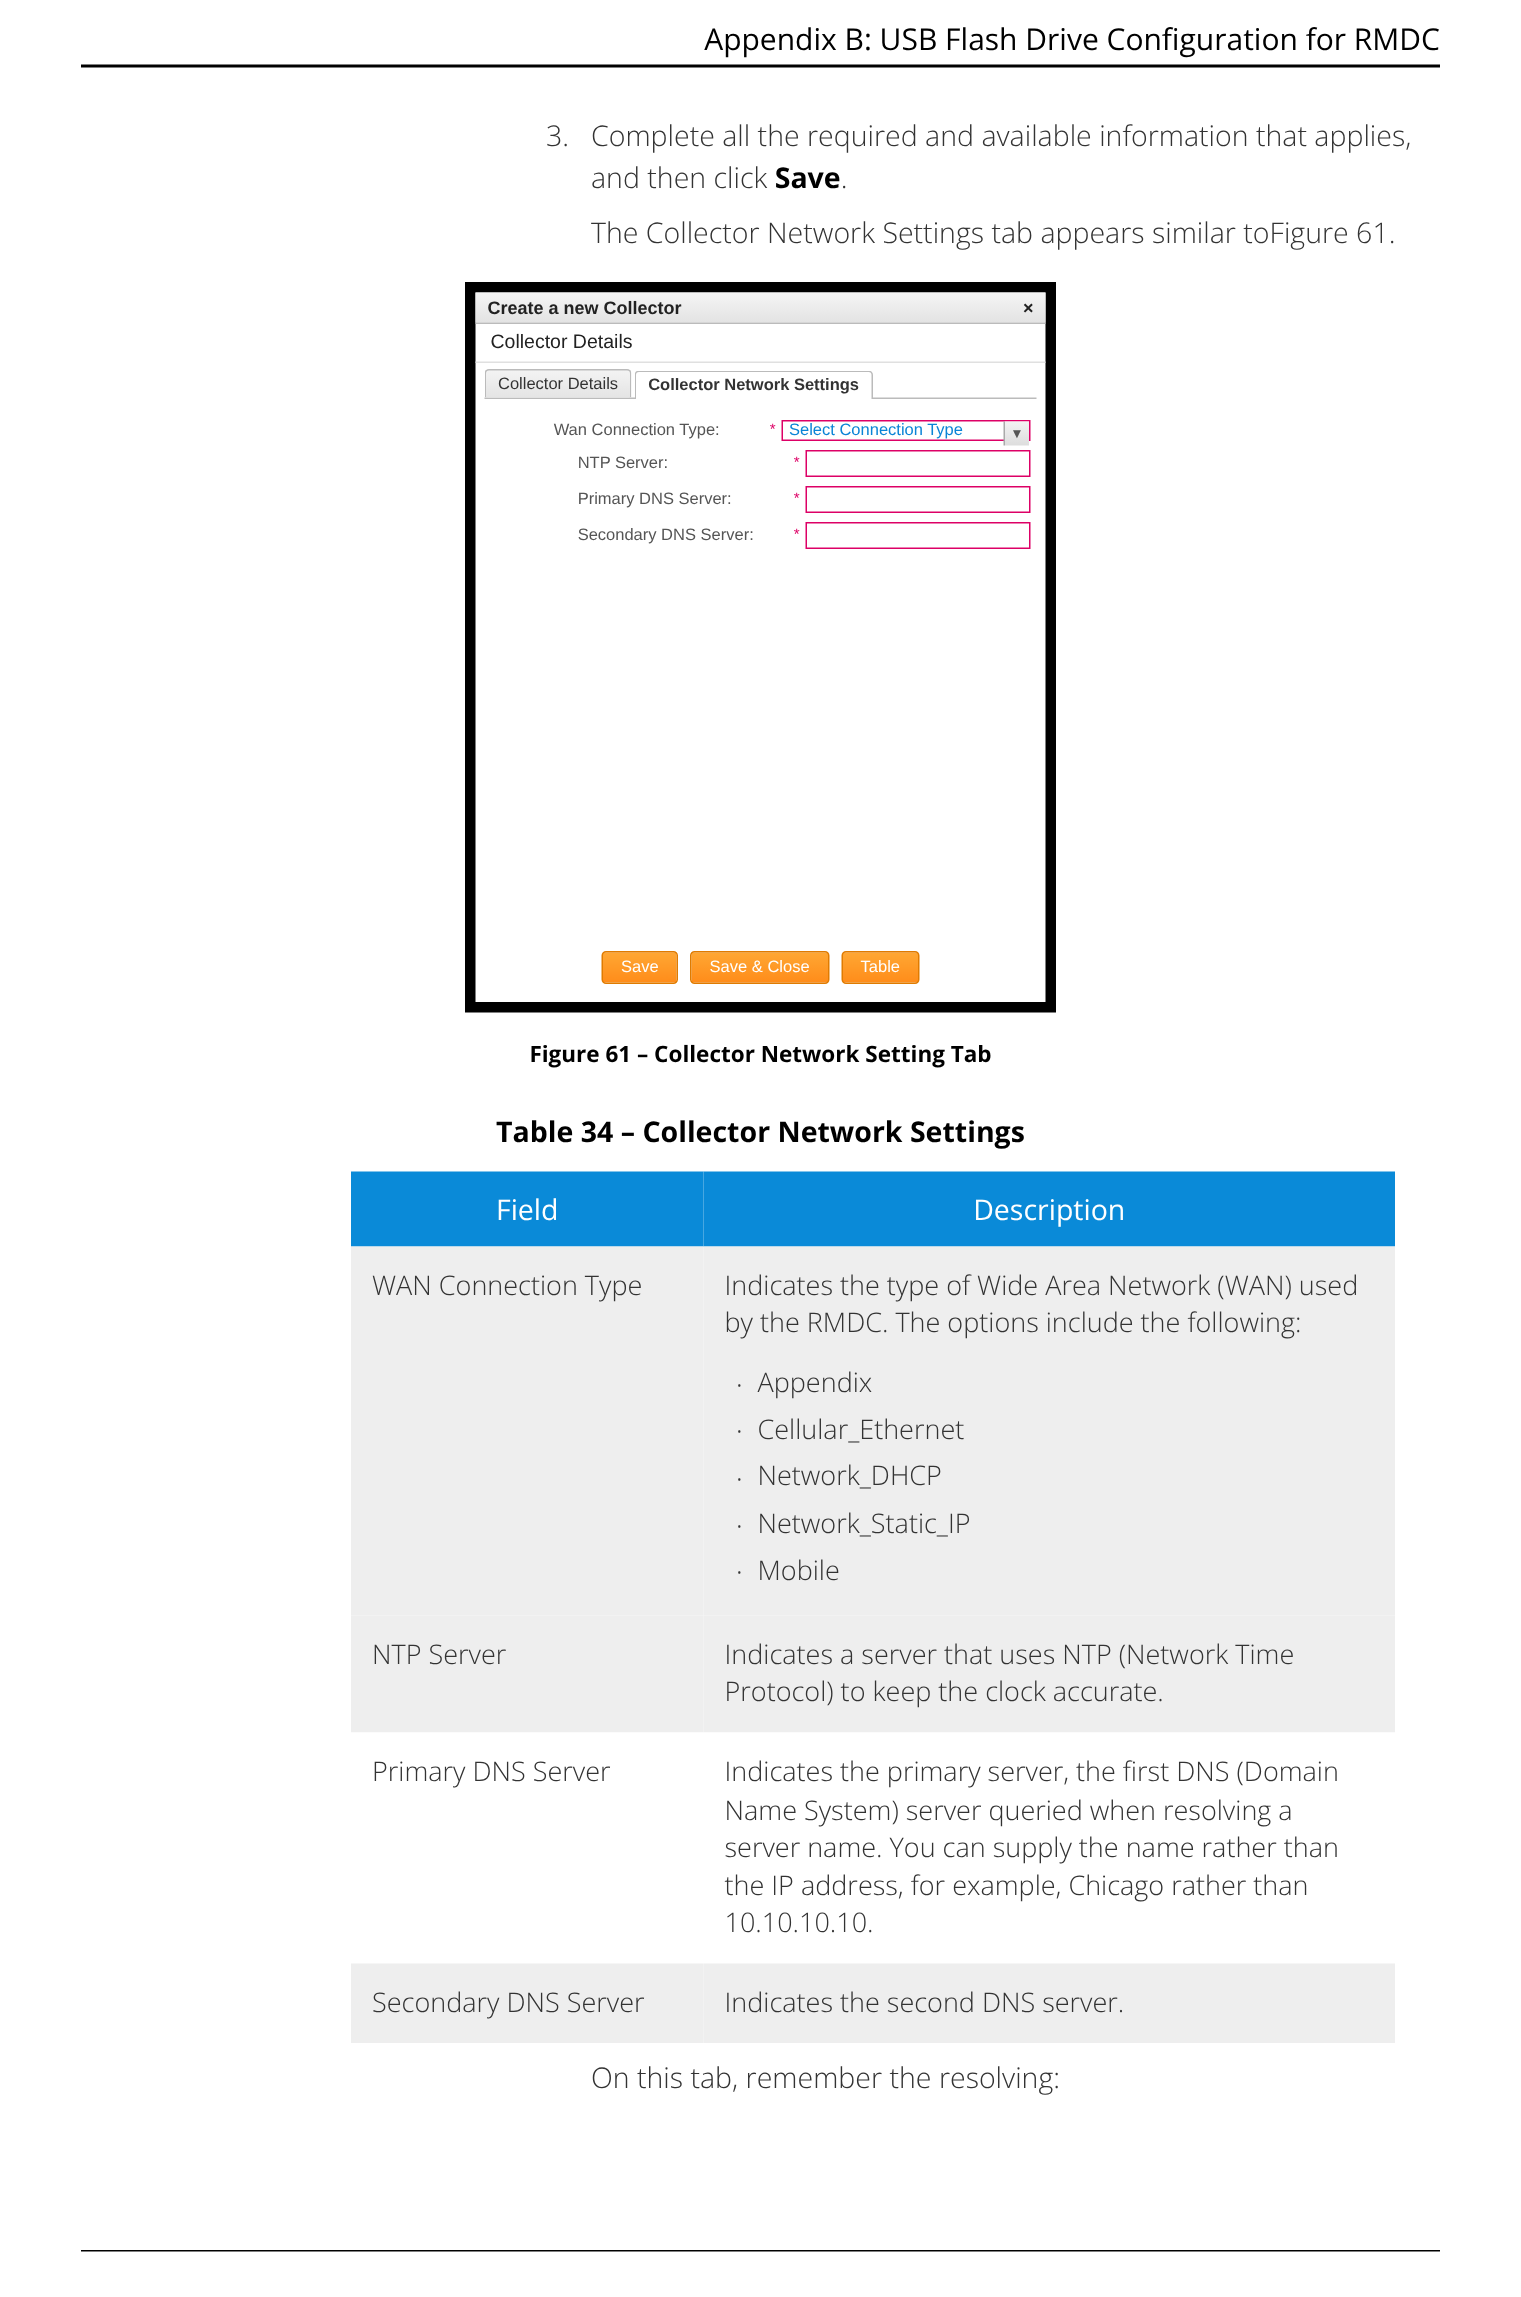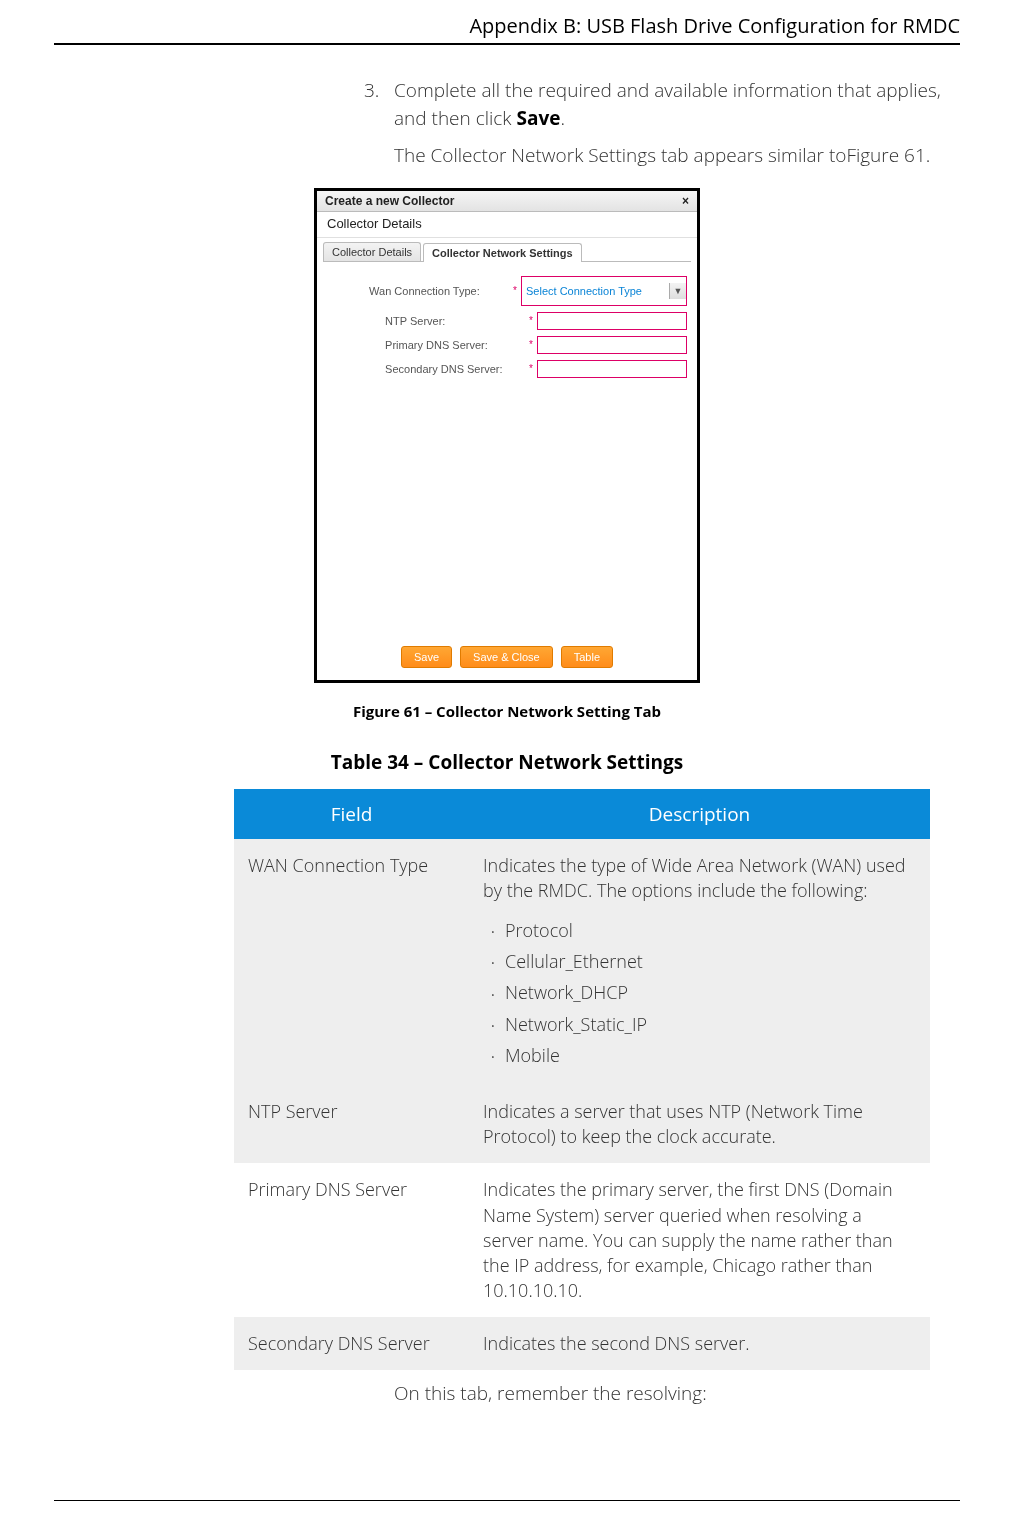--- a/index.html
+++ b/index.html
@@ -51,21 +51,21 @@
     margin-left: 30px;
     margin-top: 10px;
     font-size: 19px;
     line-height: 1.45;
   }
 
   
   .dialog-wrap {
     width: 380px;
     margin: 18px auto 0 auto;
-    border: 3px solid #000000;
+    border: 7px solid #000000;
     background: #fff;
     font-family: Arial, sans-serif;
   }
   .dialog-titlebar {
     display: flex;
     justify-content: space-between;
     align-items: center;
     padding: 3px 8px;
     font-size: 12px;
     background: linear-gradient(#f5f5f5,#e3e3e3);
@@ -119,23 +119,23 @@
   .dinput {
     border: 1px solid #d06;
     height: 18px;
     width: 150px;
     box-sizing: border-box;
     font-size: 11px;
     padding: 0 4px;
     color:#888;
   }
   .dselect {
-    display:flex; align-items:center;
+    display:flex; 
     border: 1px solid #d06;
-    height: 30px; width: 166px;
+    height: 14px; width: 166px;
     box-sizing: border-box;
     font-size: 11px;
     color:#0a84d6;
     padding-left:4px;
     justify-content: space-between;
   }
   .dselect .caret {
     width:16px; height:16px;
     border-left:1px solid #aaa;
     background: linear-gradient(#f3f3f3,#ddd);
@@ -307,21 +307,21 @@
         <th>Field</th>
         <th>Description</th>
       </tr>
     </thead>
     <tbody>
       <tr class="shade">
         <td>WAN Connection Type</td>
         <td>
           <span>Indicates the type of Wide Area Network (WAN) used by the RMDC. The options include the following:</span>
           <ul>
-            <li>Protocol</li>
+            <li>Appendix</li>
             <li>Cellular_Ethernet</li>
             <li>Network_DHCP</li>
             <li>Network_Static_IP</li>
             <li>Mobile</li>
           </ul>
         </td>
       </tr>
       <tr class="shade">
         <td>NTP Server</td>
         <td>Indicates a server that uses NTP (Network Time Protocol) to keep the clock accurate.</td>

